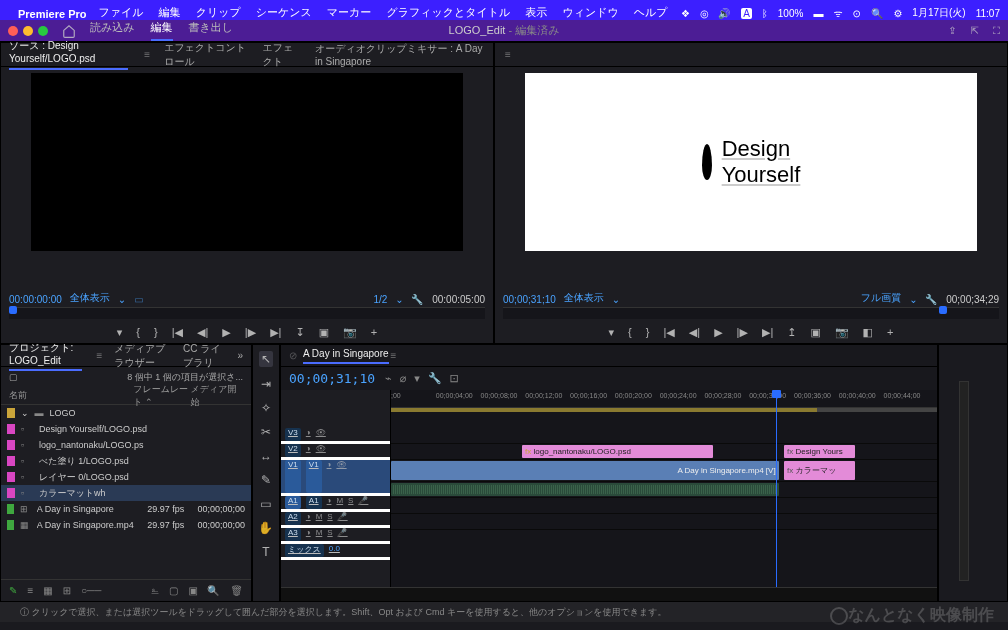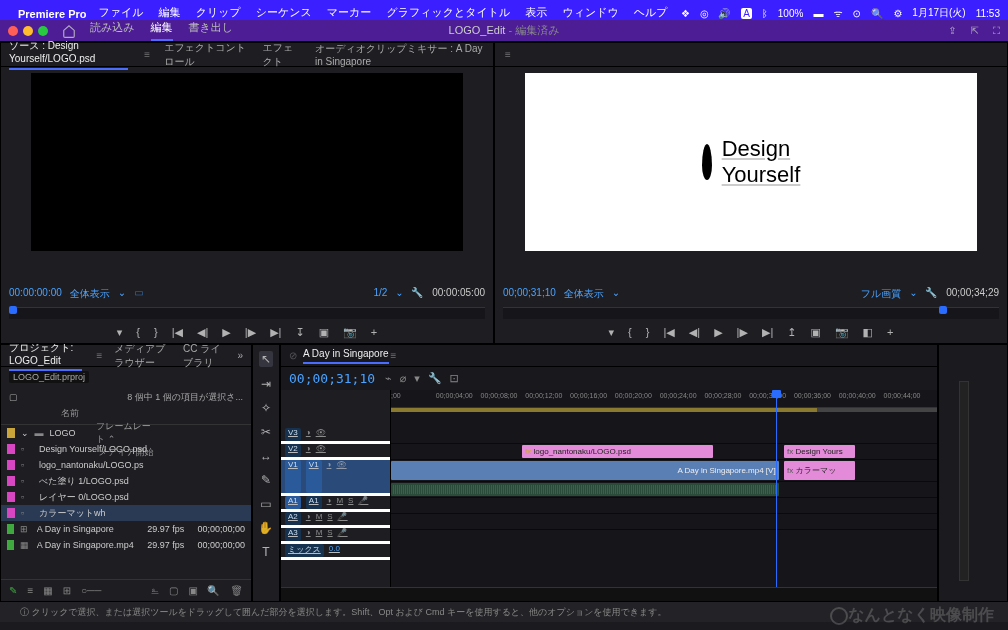--- a/index.html
+++ b/index.html
@@ -26,35 +26,35 @@
   .panel { background:#1d1d22; border:1px solid #000; position:relative; display:flex; flex-direction:column; }
   .panel-tabs { height:24px; display:flex; align-items:center; gap:14px; padding:0 8px; font-size:10px; color:#aaa; border-bottom:1px solid #000; }
   .panel-tabs .active { color:#eee; border-bottom:2px solid #4a6cff; padding-bottom:4px; }
   .tab-menu { margin-left:2px; opacity:.6; }
   
   .viewer { flex:1; display:flex; flex-direction:column; }
   .video-area { flex:1; background:#000; margin:6px 30px 2px; position:relative;text-decoration:underline; }
   .program .video-area { background:#fff; display:flex; align-items:center; justify-content:center; }
   .logo-text { color:#000; font-size:22px; font-family:"Comic Sans MS",cursive; display:flex; align-items:center; gap:10px; }
   .feather { width:10px; height:36px; background:#000; border-radius:50% 50% 50% 50% / 60% 60% 40% 40%; }
-  .viewer-footer1 { height:18px; display:flex; align-items:flex-start; padding:0 8px; gap:8px; color:#4aa3ff; font-size:10px;margin-top:34px; }
+  .viewer-footer1 { height:18px; display:flex; align-items:flex-end; padding:0 8px; gap:8px; color:#4aa3ff; font-size:10px;margin-top:34px; }
   .viewer-footer1 .tc-left { color:#4aa3ff; }
   .viewer-footer1 .spacer { flex:1; }
   .viewer-footer1 .tc-right { color:#ccc; }
   .scrub { height:12px; background:#15151a; margin:2px 8px; position:relative; border-top:1px solid #333; }
   .scrub .playhead { position:absolute; top:-2px; width:8px; height:8px; background:#2a6cff; border-radius:2px; }
   .transport { height:22px; display:flex; align-items:center; justify-content:center; gap:14px; color:#ccc; font-size:11px; }
   .transport span { opacity:.85; cursor:pointer; }
   
   .bottom { grid-column:1 / 3; display:grid; grid-template-columns:252px 28px 1fr 70px; }
   .project { background:#1d1d22; border:1px solid #000; display:flex; flex-direction:column; }
   .proj-tabs { height:22px; display:flex; gap:12px; padding:0 8px; align-items:center; font-size:10px; color:#aaa; border-bottom:1px solid #000;}
   .proj-tabs .active{color:#eee;border-bottom:2px solid #4a6cff;padding-bottom:3px;}
   .proj-sub { height:20px; display:flex; align-items:center; padding:0 8px; color:#aaa; font-size:9px; justify-content:space-between;}
-  .proj-cols { height:18px; display:flex; padding:0 8px; color:#999; font-size:9px; border-bottom:1px solid #333; align-items:center;flex-direction:column;}
+  .proj-cols { height:18px; display:flex; padding:0 8px; color:#999; font-size:9px; border-bottom:1px solid #333; align-items:center;}
   .proj-list { flex:1; overflow:hidden; }
   .proj-row { display:flex; align-items:center; height:16px; padding:0 6px; gap:6px; font-size:9px; color:#ccc; }
   .proj-row.sel { background:#2a3a55; }
   .swatch{width:8px;height:10px;}
   .folder-icon{color:#888;}
   .proj-footer{height:22px;border-top:1px solid #333;display:flex;align-items:center;gap:10px;padding:0 8px;color:#888;}
   .proj-footer .pen{color:#3fa83f;}
   
   .toolstrip { background:#1d1d22; border:1px solid #000; display:flex; flex-direction:column; align-items:center; padding-top:6px; gap:10px; color:#ccc; font-size:12px;}
   .toolstrip span{cursor:pointer;opacity:.85;}
@@ -119,21 +119,21 @@
     <span>🔊</span>
     <span style="background:#fff;color:#3c1fff;padding:0 2px;border-radius:2px;">A</span>
     <span>ᛒ</span>
     <span>100%</span>
     <span>▬</span>
     <span>ᯤ</span>
     <span>⊙</span>
     <span>🔍</span>
     <span>⚙</span>
     <span>1月17日(火)</span>
-    <span>11:53</span>
+    <span>11:07</span>
   </span>
 </div>
 
 <div class="toolbar">
   <div class="traffic">
     <span class="tl-red"></span>
     <span class="tl-yel"></span>
     <span class="tl-grn"></span>
   </div>
   <span>
@@ -249,23 +249,20 @@
 
     <div class="project">
       <div class="proj-tabs">
         <span class="active">プロジェクト: LOGO_Edit</span>
           <span class="tab-menu">≡</span>
         <span>メディアブラウザー</span>
         <span>CC ライブラリ</span>
         <span style="margin-left:auto;">»</span>
       </div>
       <div class="proj-sub">
-        <span style="background:#111;padding:1px 4px;border-radius:2px;">LOGO_Edit.prproj</span>
-      </div>
-      <div class="proj-sub">
         <span>▢</span>
         <span style="margin-left:auto;">8 個中 1 個の項目が選択さ...</span>
       </div>
       <div class="proj-cols">
         <span style="width:130px">名前</span>
         <span style="width:60px">フレームレート ⌃</span>
         <span>メディア開始</span>
       </div>
       <div class="proj-list">
         <div class="proj-row">

